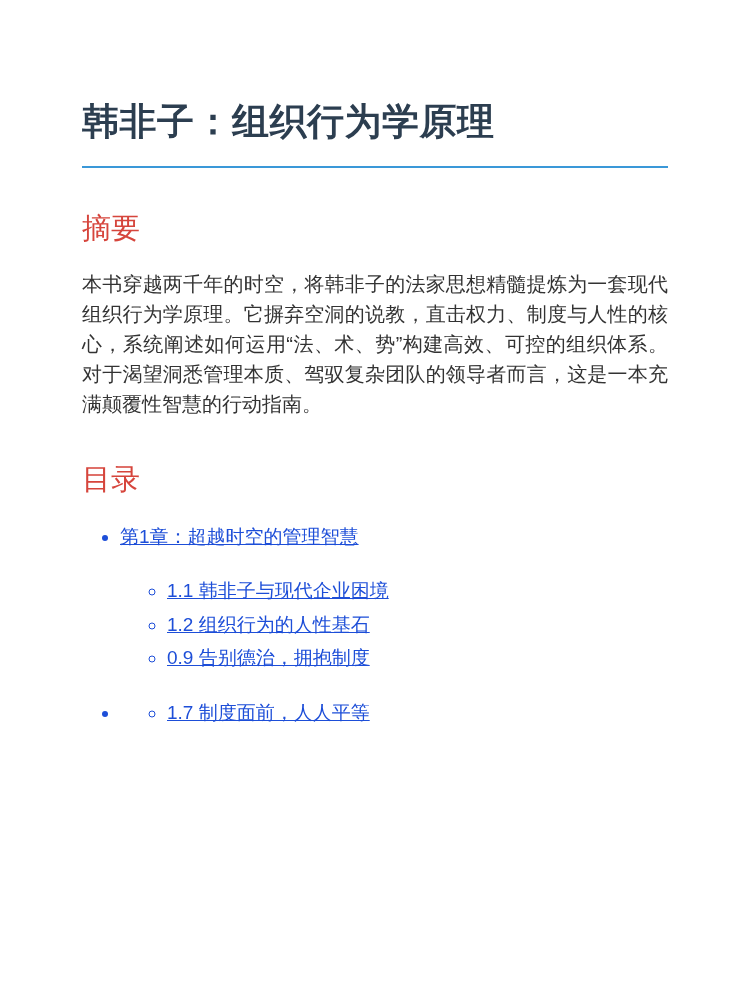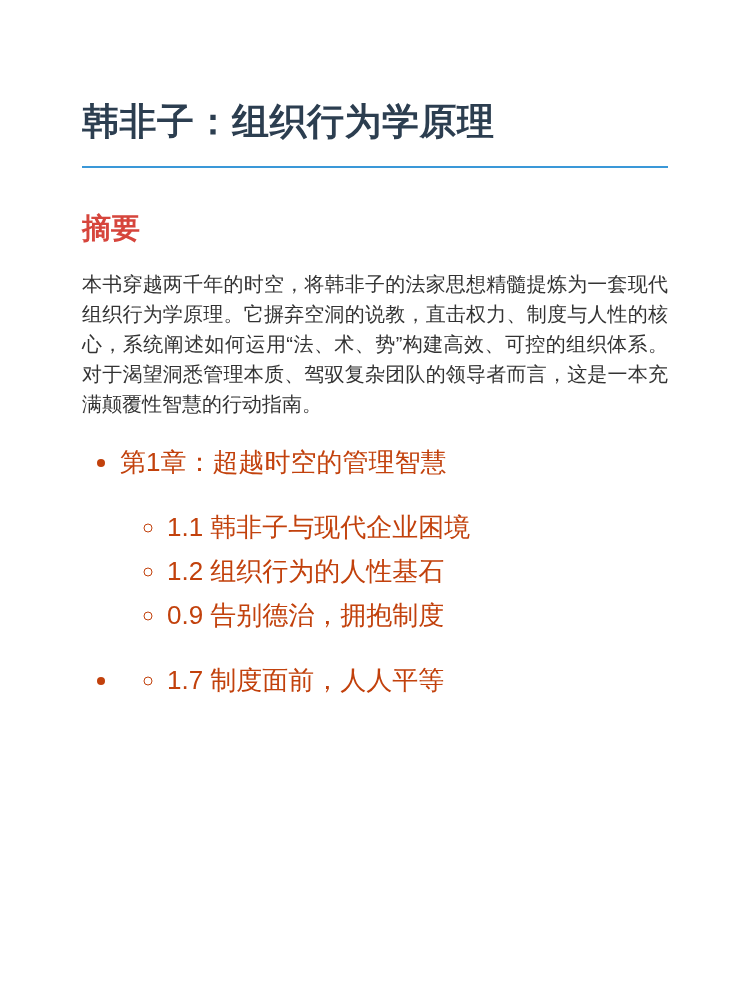--- a/index.html
+++ b/index.html
@@ -23,57 +23,59 @@
     line-height: 1.2;
     font-weight: 700;
     color: #2c3e50;
     border-bottom: 2px solid #3a98d8;
     letter-spacing: 0.5px;
   }
   h2.section-heading {
     margin: 42px 0 0 0;
     font-size: 29px;
     line-height: 1.3;
-    font-weight: 700;
+    font-weight: 400;
     color: #d6453c;
   }
   p.abstract-text {
     margin: 21px 0 0 0;
     font-size: 20px;
     line-height: 1.5;
     color: #333333;
     text-align: justify;
   }
   ul.toc-list {
     margin: 24px 0 0 0;
     padding: 0 0 0 38px;
     list-style-type: disc;
-    font-size: 26px;
+    font-size: 19px;
     line-height: 1.5;
-    color: #c2410c;
+    color: #1d4ed8;
+    text-decoration: underline;
   }
   li.toc-chapter { margin: 0 0 17px 0; }
   ul.toc-sublist {
     margin: 26px 0 20px 0;
     padding: 0 0 0 47px;
     list-style-type: circle;
   }
   li.toc-subitem { margin: 0 0 5px 0; }
 </style>
 </head>
 <body>
 
 <div class="page">
 
   <h1 class="doc-title">韩非子：组织行为学原理</h1>
 
   <h2 class="section-heading">摘要</h2>
 
   <p class="abstract-text">本书穿越两千年的时空，将韩非子的法家思想精髓提炼为一套现代组织行为学原理。它摒弃空洞的说教，直击权力、制度与人性的核心，系统阐述如何运用“法、术、势”构建高效、可控的组织体系。对于渴望洞悉管理本质、驾驭复杂团队的领导者而言，这是一本充满颠覆性智慧的行动指南。</p>
 
+  <h2 class="section-heading">目录</h2>
 
   <ul class="toc-list">
     <li class="toc-chapter">
       <span>第1章：超越时空的管理智慧</span>
       <ul class="toc-sublist">
         <li class="toc-subitem">1.1 韩非子与现代企业困境</li>
         <li class="toc-subitem">1.2 组织行为的人性基石</li>
         <li class="toc-subitem">0.9 告别德治，拥抱制度</li>
       </ul>
     </li>

